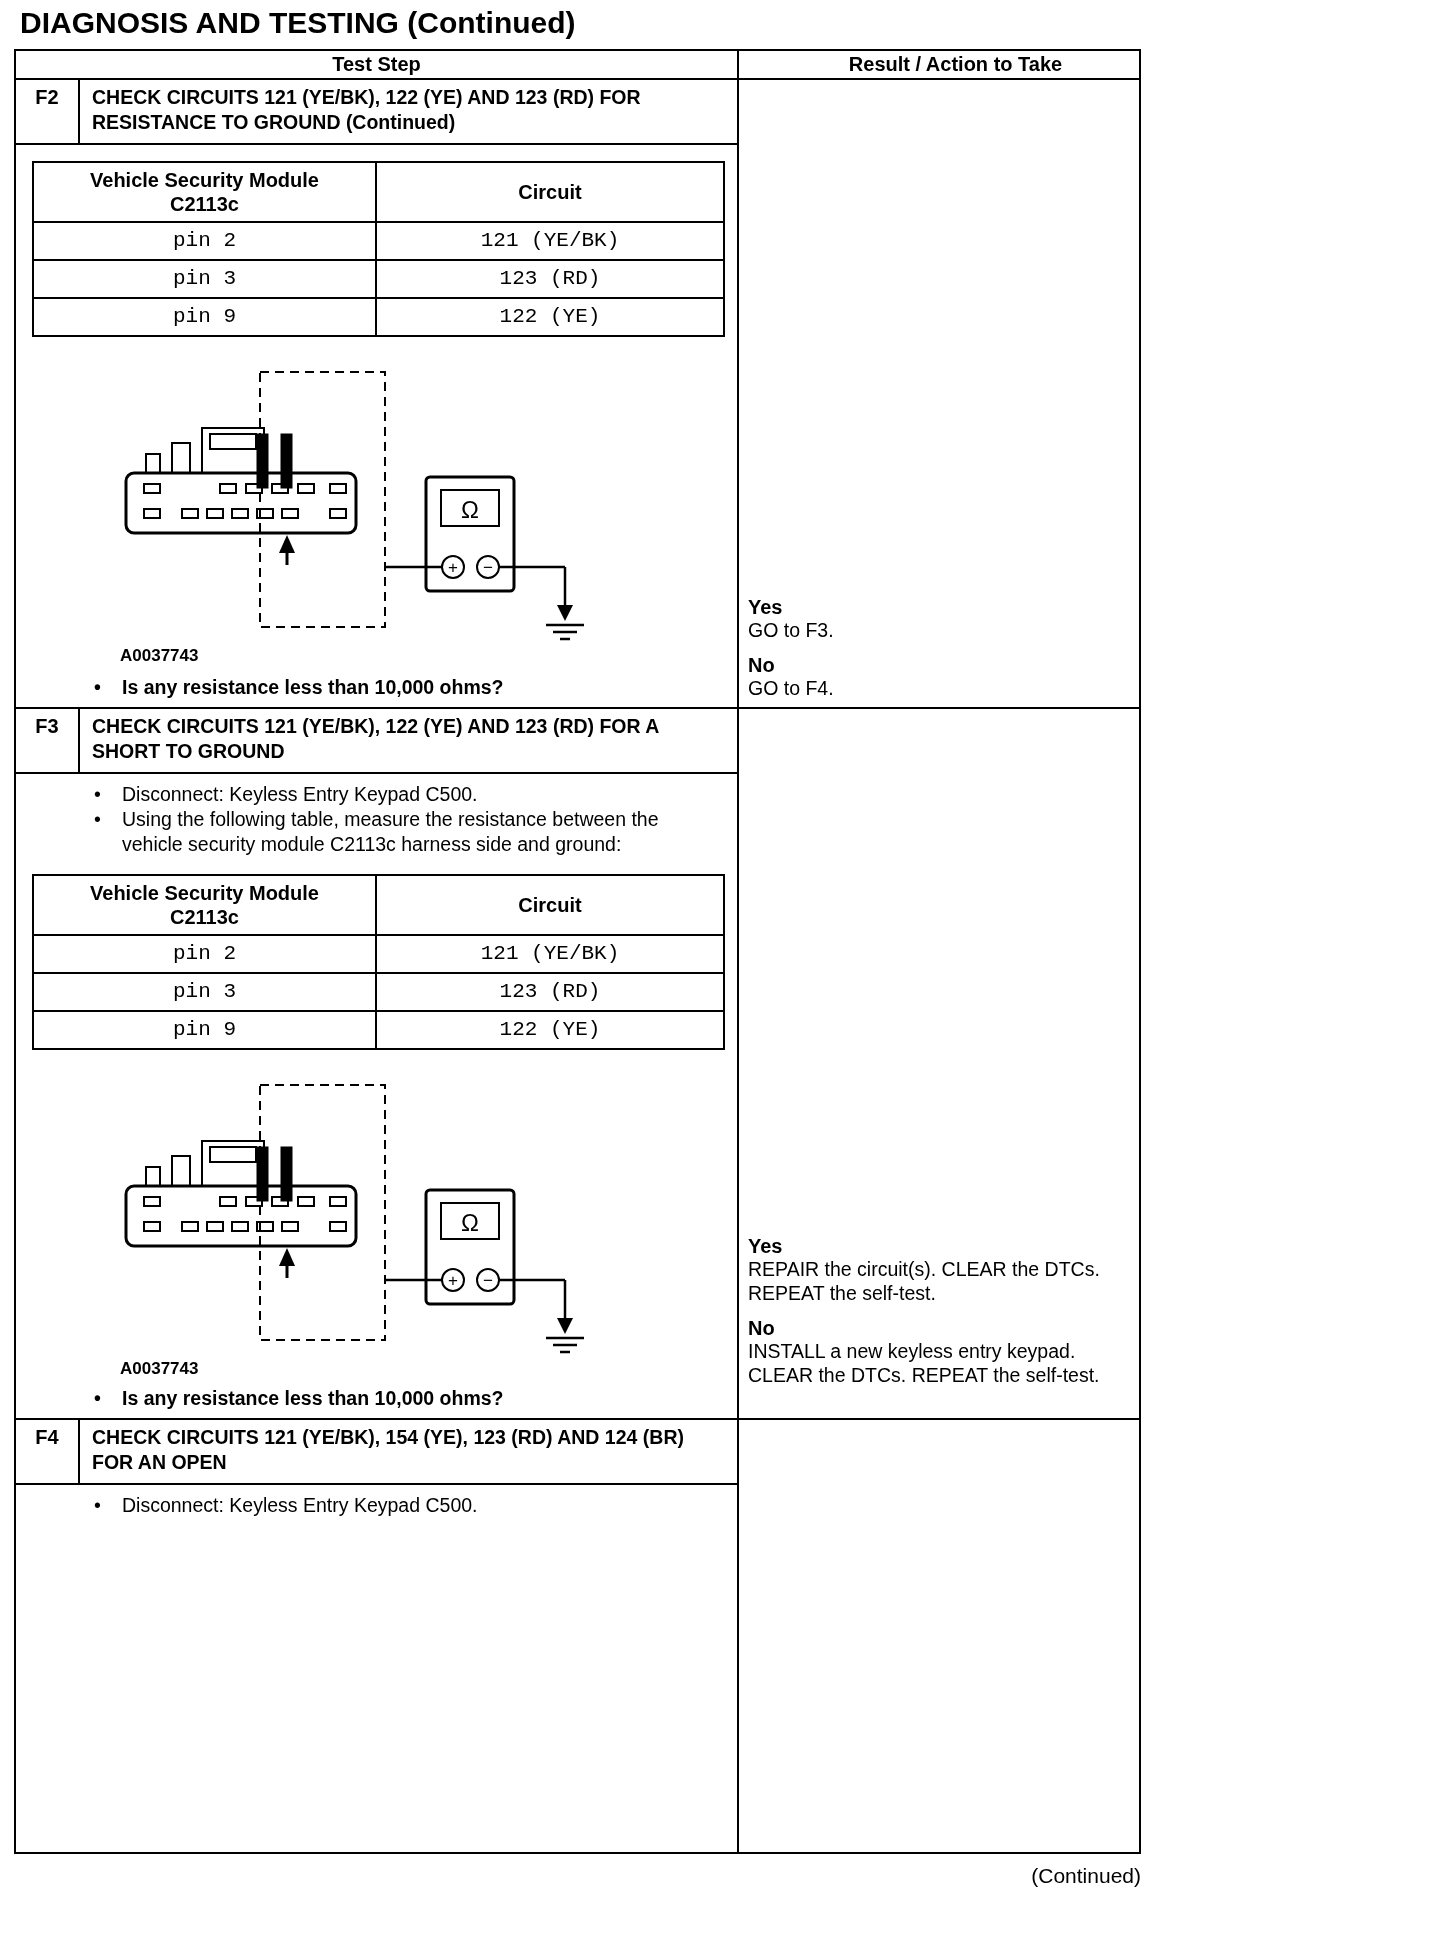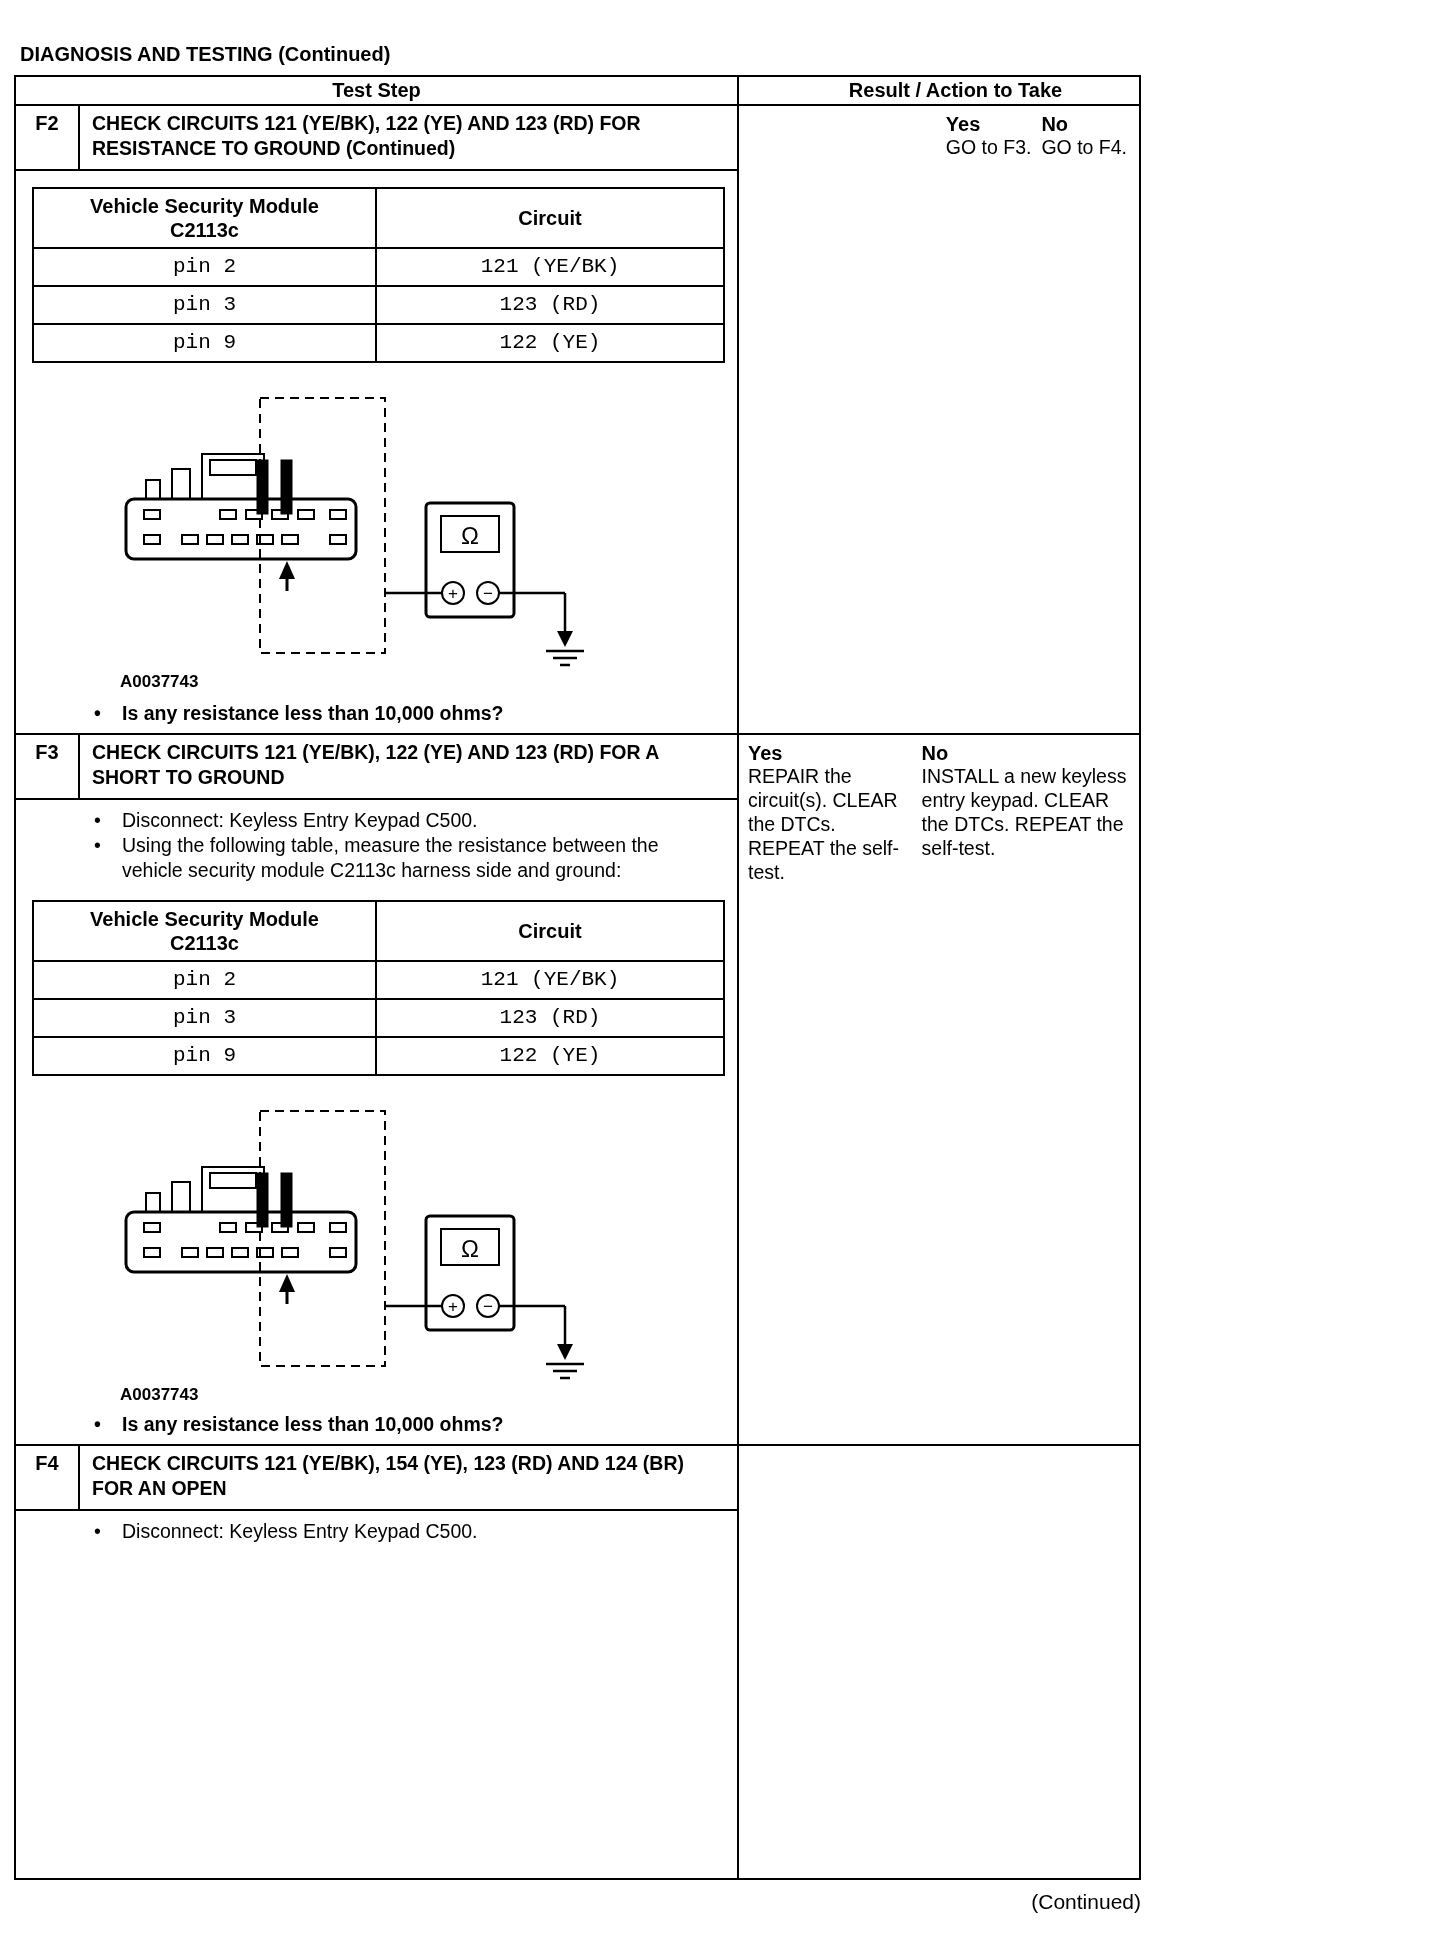--- a/index.html
+++ b/index.html
@@ -2,42 +2,42 @@
 <html><head>
 <meta charset="utf-8">
 <style>
   * { box-sizing: border-box; margin: 0; padding: 0; }
   html,body { background:#fff; }
   .page {
     width: 1456px; height: 1950px; background:#fff; color:#000;
     font-family: "Liberation Sans", "DejaVu Sans", sans-serif;
     position: relative; overflow: hidden;
   }
-  .page-title { font-size: 20px; font-weight: bold; padding: 6px 0 0 20px; margin-top: 37px; }
+  .page-title { font-size: 30px; font-weight: bold; padding: 6px 0 0 20px; }
   .subtitle {
     width: 1127px; margin: 7px 0 0 14px; text-align: center;
     font-weight: bold; font-size: 21px; line-height: 1.18;
   }
   .ptable { width: 1127px; margin: 9px 0 0 14px; border: 2px solid #000; }
   .thead { display: flex; border-bottom: 2px solid #000; gap: 33px; }
   .th-left {
     width: 723px; border-right: 2px solid #000; text-align: center;
     font-weight: bold; font-size: 20px; line-height: 27px; height: 27px;
   }
   .th-right { flex: 1; text-align: center; font-weight: bold; font-size: 20px; line-height: 27px; }
 
   .step-row { display: flex; border-bottom: 2px solid #000; }
   .step-row:last-child { border-bottom: none; }
   .step-f2 { min-height: 629px; }
   .step-f3 { min-height: 711px; }
   .step-f4 { min-height: 432px; }
 
   .left-col { width: 723px; border-right: 2px solid #000; display: flex; flex-direction: column; }
   .right-col {
-    flex: 1; display: flex; flex-direction: row; justify-content: flex-end;
+    flex: 1; display: flex; flex-direction: column; justify-content: flex-end;
     gap: 10px; padding: 6px 12px 6px 9px;
   }
   .step-f2 .right-col { padding-bottom: 6px; }
   .step-f3 .right-col { padding-bottom: 30px; }
 
   .step-header { display: flex; border-bottom: 2px solid #000; }
   .step-id {
     width: 64px; border-right: 2px solid #000; display: flex;
     justify-content: center; font-weight: bold; font-size: 20px; padding-top: 6px;
   }

